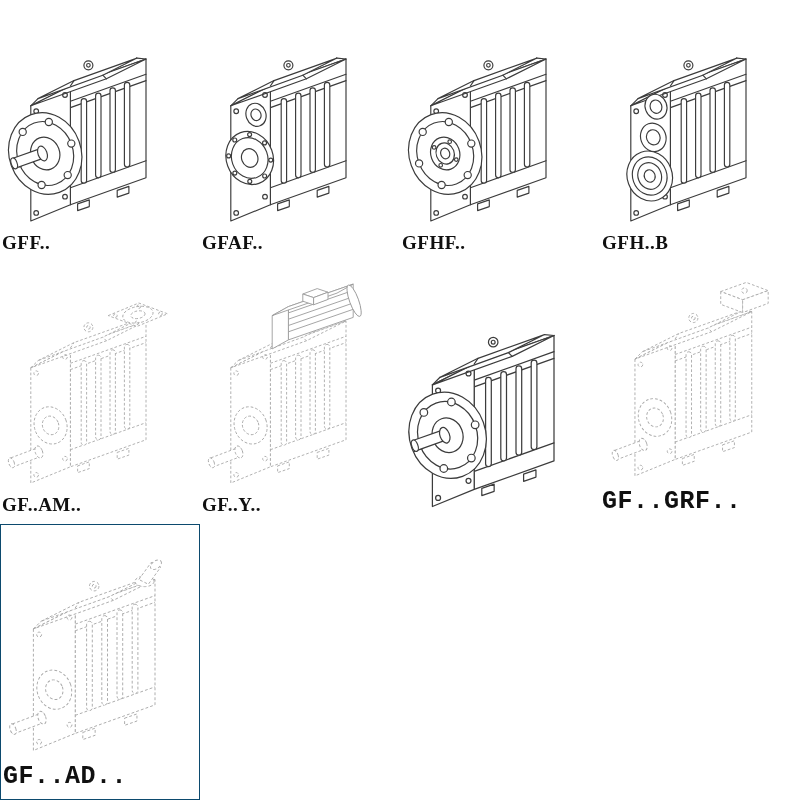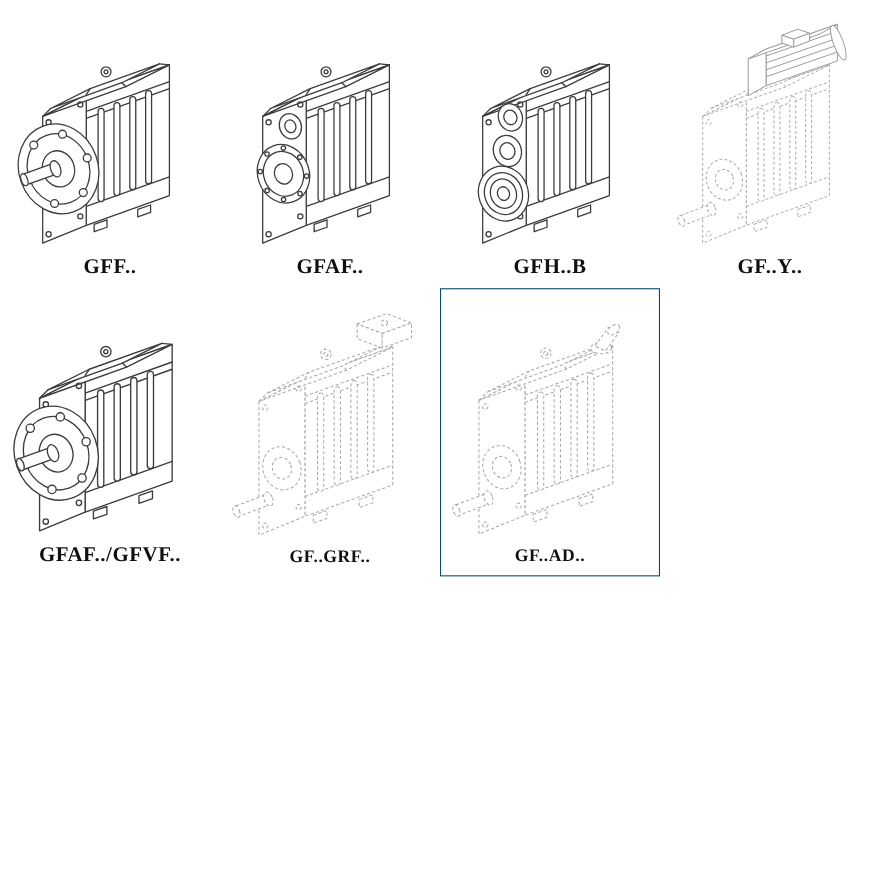--- a/index.html
+++ b/index.html
@@ -5,30 +5,30 @@
   * { margin:0; padding:0; box-sizing:border-box; }
   html,body { background:#ffffff; }
   .page {
     width:800px; height:800px; background:#ffffff; overflow:hidden;
     display:grid;
     grid-template-columns:repeat(4,200px);
     grid-template-rows:262px 262px 276px;
     font-family:"Liberation Serif","DejaVu Serif",serif;
   }
   .cell {
-    display:flex; flex-direction:column; align-items:center;
+    display:flex; flex-direction:column; align-items:flex-start;
     justify-content:flex-end; padding:4px 2px 8px 2px;
   }
   .cell.bordered { border:1px solid #0c4a6e; }
   .drawing { display:block; }
   .label {
     font-weight:700; font-size:19px; color:#101010;
     letter-spacing:.5px; white-space:nowrap; margin-top:2px;
   }
-  .label.big { font-size:16px; }
+  .label.big { font-size:25px;font-family:Liberation Mono, monospace; }
   
   .solid { stroke:#3c3c3c; stroke-width:1.3; fill:none; stroke-linejoin:round; stroke-linecap:round; }
   .ghost { stroke:#a9a9a9; stroke-width:1; fill:none; stroke-dasharray:3 2.2; stroke-linejoin:round; }
   .ghost-plain { stroke:#9b9b9b; stroke-width:1; fill:none; stroke-linejoin:round; }
 </style>
 </head>
 <body>
 
 <svg width="0" height="0" style="position:absolute" aria-hidden="true">
   <defs>
@@ -175,47 +175,62 @@
 
 
   <figure class="cell">
     <svg class="drawing" width="180" height="216" viewBox="0 0 200 240">
       <use href="#housing" class="solid"></use>
       <use href="#shrink" class="solid"></use>
     </svg>
     <figcaption class="label">GFAF..</figcaption>
   </figure>
 
+  <figure class="cell">
+    <svg class="drawing" width="180" height="216" viewBox="0 0 200 240">
+      <use href="#housing" class="solid"></use>
+      <use href="#flange" class="solid"></use>
+      <use href="#flange-bore" class="solid"></use>
+    </svg>
+    <figcaption class="label">GFHF..</figcaption>
+  </figure>
 
 
   <figure class="cell">
     <svg class="drawing" width="180" height="216" viewBox="0 0 200 240">
       <use href="#housing" class="solid"></use>
       <use href="#bearing" class="solid"></use>
     </svg>
     <figcaption class="label">GFH..B</figcaption>
   </figure>
 
+  <figure class="cell">
+    <svg class="drawing" width="180" height="216" viewBox="0 0 200 240">
+      <use href="#housing" class="ghost"></use>
+      <use href="#ghost-extras" class="ghost"></use>
+      <use href="#adapter" class="ghost"></use>
+    </svg>
+    <figcaption class="label">GF..AM..</figcaption>
+  </figure>
 
   <figure class="cell">
     <svg class="drawing" width="180" height="216" viewBox="0 0 200 240">
       <use href="#housing" class="ghost"></use>
       <use href="#ghost-extras" class="ghost"></use>
       <use href="#motor" class="ghost-plain"></use>
     </svg>
     <figcaption class="label">GF..Y..</figcaption>
   </figure>
 
   <figure class="cell">
     <svg class="drawing" width="190" height="228" viewBox="0 0 200 240">
       <use href="#housing" class="solid"></use>
       <use href="#flange" class="solid"></use>
       <use href="#shaft" class="solid"></use>
     </svg>
-    <figcaption class="label">GFAF../GFVF..</figcaption>
   </figure>
 
 
   <figure class="cell">
     <svg class="drawing" width="190" height="228" viewBox="0 0 200 240">
       <use href="#housing" class="ghost"></use>
       <use href="#ghost-extras" class="ghost"></use>
       <use href="#grf-box" class="ghost"></use>
     </svg>
     <figcaption class="label big">GF..GRF..</figcaption>

